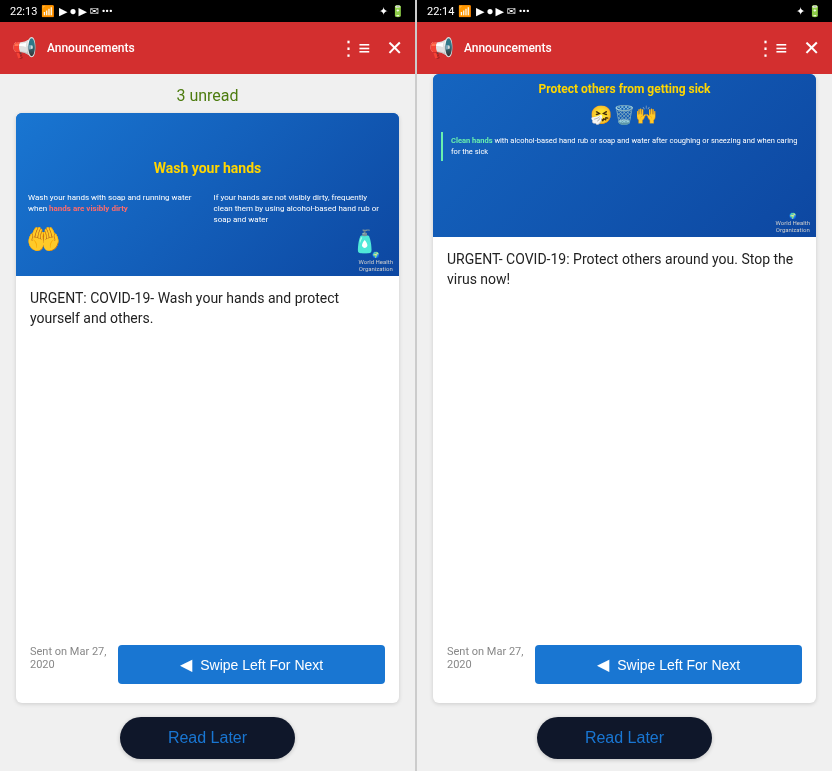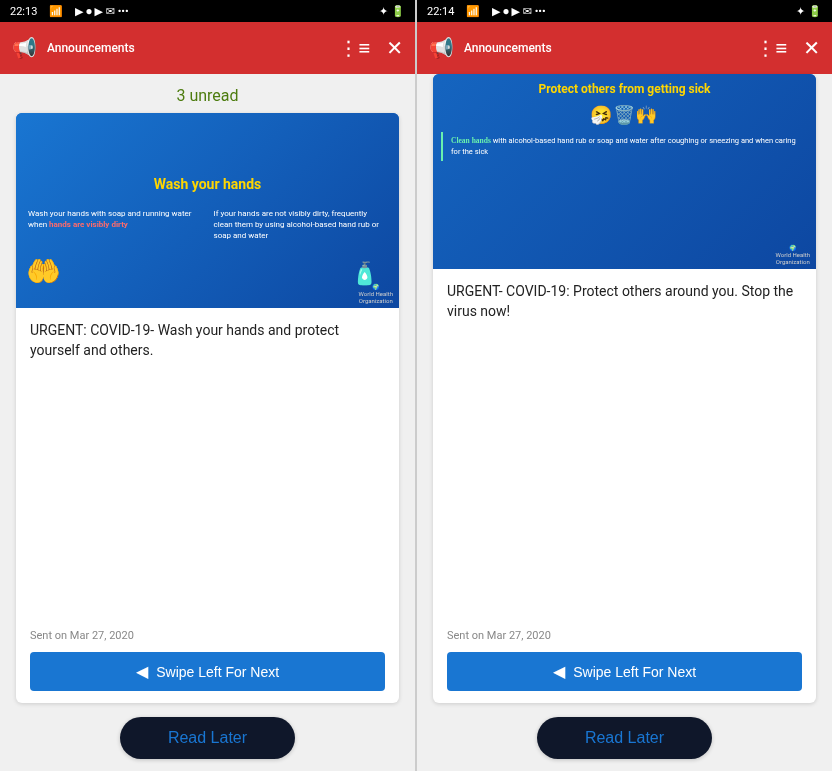--- a/index.html
+++ b/index.html
@@ -28,21 +28,21 @@
       font-size: 11px;
       padding: 3px 10px;
       display: flex;
       justify-content: space-between;
       align-items: center;
       height: 22px;
     }
     .status-left {
       display: flex;
       align-items: flex-end;
-      gap: 12px;
+      gap: 4px;
     }
     .status-right {
       display: flex;
       align-items: center;
       gap: 3px;
     }
 
     
     .app-bar {
       background: #d32f2f;
@@ -84,21 +84,21 @@
       border-radius: 6px;
       overflow: hidden;
       box-shadow: 0 1px 4px rgba(0,0,0,0.15);
       flex: 1;
       display: flex;
       flex-direction: column;
     }
 
     .card-image {
       width: 100%;
-      height: 195px;
+      height: 163px;
       background: #1565c0;
       display: flex;
       align-items: center;
       justify-content: flex-end;
       overflow: hidden;
     }
 
     
     .poster-wash {
       width: 100%;
@@ -152,36 +152,35 @@
     .poster-protect .poster-body {
       color: #fff;
       font-size: 7.5px;
       text-align: left;
       line-height: 1.4;
       padding: 2px 4px;
     }
     .poster-protect .poster-highlight-green {
       color: #69f0ae;
       font-weight: bold;
-      font-family: Liberation Serif, serif;
     }
 
     .card-content {
       padding: 12px 14px 8px;
       flex: 1;
     }
     .card-message {
       font-size: 14px;
       color: #222;
       line-height: 1.45;
     }
     .card-footer {
-      padding: 8px 14px 12px;
-      display: flex;
-      flex-direction: column;
+      padding: 8px 14px 19px;
+      display: flex;
+      flex-direction: row;
       gap: 10px;
     }
     .sent-date {
       font-size: 11px;
       color: #888;
     }
     .swipe-btn {
       background: #1976d2;
       color: #fff;
       border: none;

